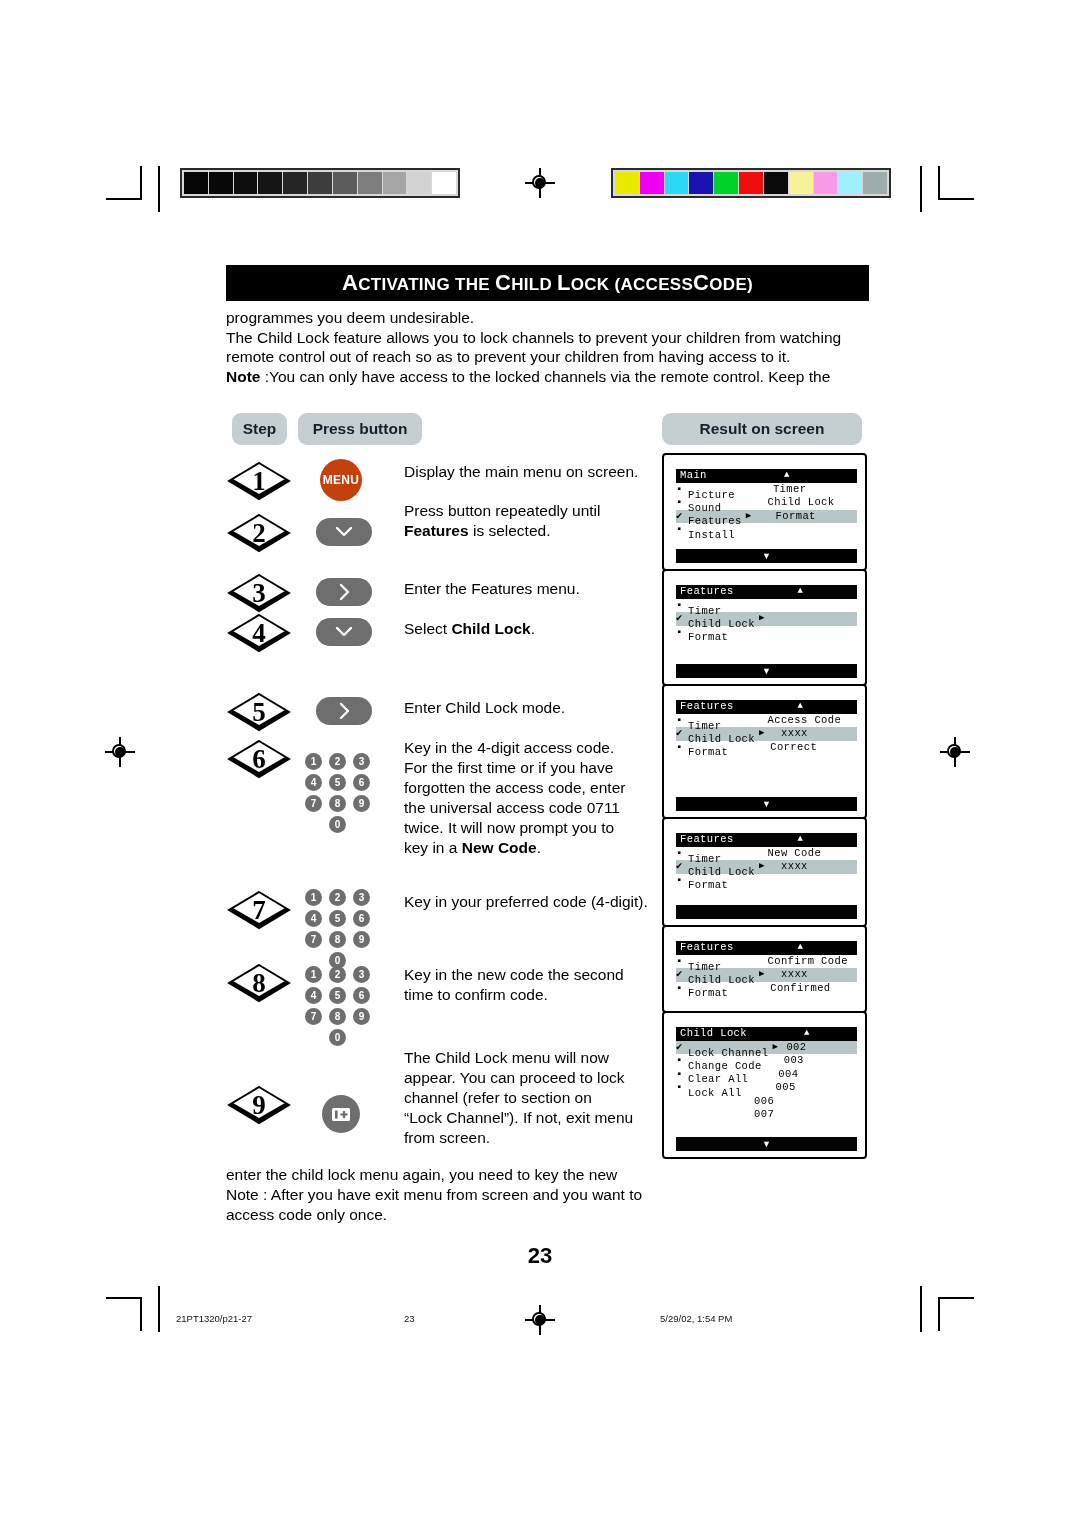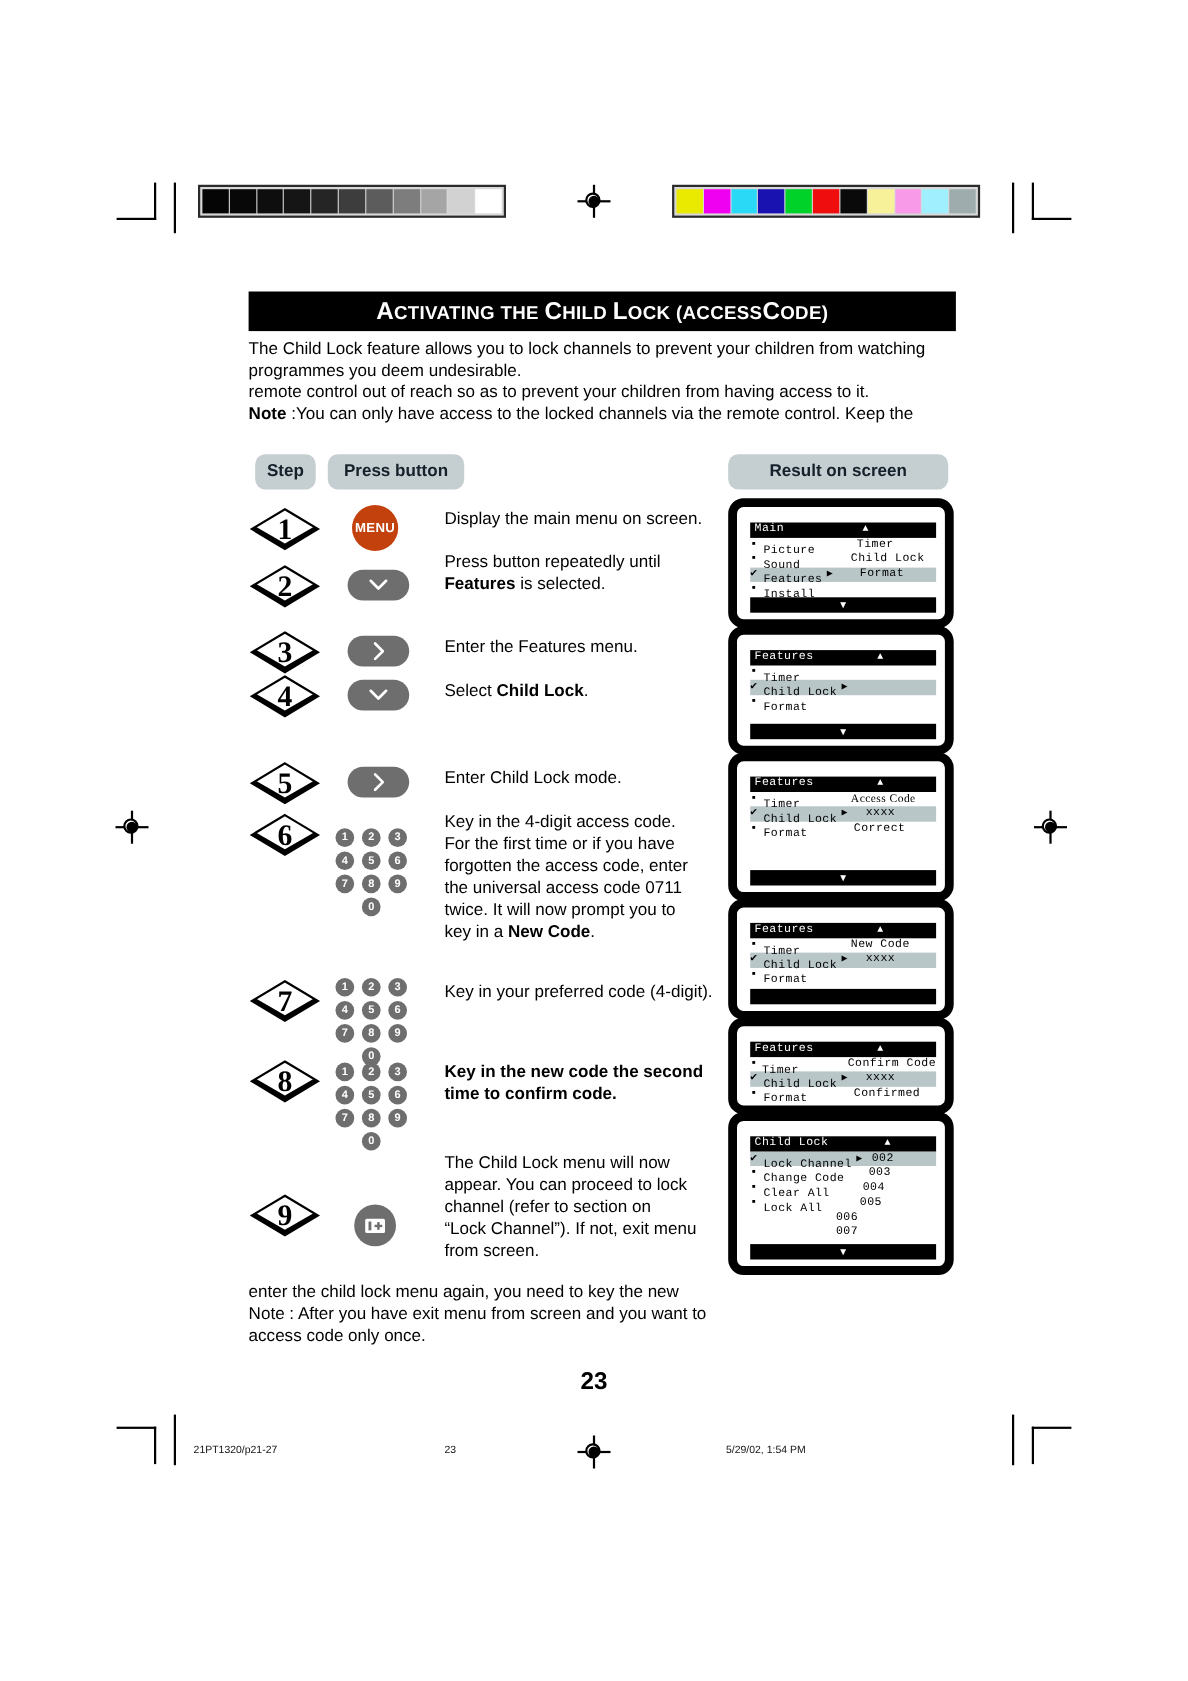--- a/index.html
+++ b/index.html
@@ -55,21 +55,21 @@
   .keypad .key{width:17px;height:17px;border-radius:50%;background:#6e6e6e;color:#fff;margin:0 7px 4px 0;
                display:flex;align-items:center;justify-content:center;font-size:10px;font-weight:bold;line-height:1;}
   .keypad .rowz{display:flex;padding-left:24px;}
 
   
   .desc{position:absolute;font-size:15.5px;line-height:20px;color:#000;}
   .desc b{font-weight:bold;}
 
   
   .tvcol{position:absolute;left:662px;top:455px;width:205px;}
-  .tv{position:relative;border:8px solid #000000;border-radius:14px;background:#fff;box-sizing:border-box;
+  .tv{position:relative;border:2px solid #000000;border-radius:4px;background:#fff;box-sizing:border-box;
       margin-top:-2px;overflow:hidden;}
   .osd{position:absolute;left:12px;right:8px;top:14px;font-family:"Liberation Mono",monospace;font-size:10.5px;line-height:13.2px;letter-spacing:.4px;}
   .osd .hdr{background:#000;color:#fff;display:flex;align-items:center;padding:1px 4px;height:14px;box-sizing:border-box;}
   .osd .hdr .lbl{white-space:pre;}
   .osd .hdr .up{margin-left:auto;margin-right:auto;padding-left:14px;font-size:9px;}
   .osd .line{display:flex;align-items:center;height:13.4px;white-space:pre;}
   .osd .line .bullet{width:12px;display:inline-block;}
   .osd .line .chk{width:12px;display:inline-block;font-weight:bold;}
   .osd .line .nm{display:inline-block;margin-top:11px;}
   .osd .line .arrow{display:inline-block;width:14px;text-align:center;font-size:9px;}
@@ -158,22 +158,22 @@
       <span class="ri"></span>
   </div>
 
   <div class="titlebar">
     <div class="t">
       <span>A</span><span class="sc">CTIVATING THE </span><span>C</span><span class="sc">HILD </span><span>L</span><span class="sc">OCK (A</span><span class="sc">CCESS</span><span>C</span><span class="sc">ODE)</span>
     </div>
   </div>
 
   <div class="intro">
+    <p>programmes you deem undesirable.</p>
     <p>The Child Lock feature allows you to lock channels to prevent your children from watching</p>
-    <p>programmes you deem undesirable.</p>
     <p>remote control out of reach so as to prevent your children from having access to it.</p>
     <p><span class="b">Note</span><span> :You can only have access to the locked channels via the remote control. Keep the</span></p>
   </div>
 
   <div class="pill" style="left:232px;top:413px;width:55px;height:32px;">Step</div>
   <div class="pill" style="left:298px;top:413px;width:124px;height:32px;">Press button</div>
   <div class="pill" style="left:662px;top:413px;width:200px;height:32px;">Result on screen</div>
 
   <div class="diamond" style="left:227px;top:461px;">
     <svg width="64" height="40" viewBox="0 0 64 40">
@@ -331,21 +331,21 @@
       </div>
       <div class="row">
         <span class="key">7</span>
         <span class="key">8</span>
         <span class="key">9</span>
       </div>
       <div class="rowz">
         <span class="key">0</span>
       </div>
     </div>
-  <div class="desc" style="left:404px;top:965px;width:250px;font-weight:bold;">
+  <div class="desc" style="left:404px;top:965px;width:250px;">
     <div>Key in the new code the second</div>
     <div>time to confirm code.</div>
   </div>
 
   <div class="diamond" style="left:227px;top:1085px;">
     <svg width="64" height="40" viewBox="0 0 64 40">
         <polygon points="32,2 62,20 32,38 2,20" fill="#ffffff" stroke="#000000" stroke-width="2"></polygon>
         <polygon points="32,38 2,20 6,18 32,33 58,18 62,20" fill="#000000"></polygon>
       </svg>
     <span class="num">9</span>
@@ -391,21 +391,21 @@
           <div class="line"><span class="bullet">▪</span><span class="nm">Format</span><span class="arrow"></span><span class="rt" style="margin-left: 28px;"></span></div>
         </div>
         <div class="footbar" style="bottom: 6px;">▼</div>
       </div>
       <div class="tv" style="height: 135px;">
         <div class="osd">
           <div class="hdr">
             <span class="lbl">Features</span>
             <span class="up">▲</span>
           </div>
-          <div class="line"><span class="bullet">▪</span><span class="nm">Timer</span><span class="arrow"></span><span class="rt" style="margin-left: 32px; font-family: Liberation Serif, serif;">Access Code</span></div>
+          <div class="line"><span class="bullet">▪</span><span class="nm">Timer</span><span class="arrow"></span><span class="rt" style="margin-left: 32px;">Access Code</span></div>
           <div class="line sel"><span class="chk">✔</span><span class="nm">Child Lock</span><span class="arrow">▶</span><span class="rt" style="margin-left: 12px;">xxxx</span></div>
           <div class="line"><span class="bullet">▪</span><span class="nm">Format</span><span class="arrow"></span><span class="rt" style="margin-left: 28px;">Correct</span></div>
         </div>
         <div class="footbar" style="bottom: 6px;">▼</div>
       </div>
       <div class="tv" style="height: 110px;">
         <div class="osd">
           <div class="hdr">
             <span class="lbl">Features</span>
             <span class="up">▲</span>

